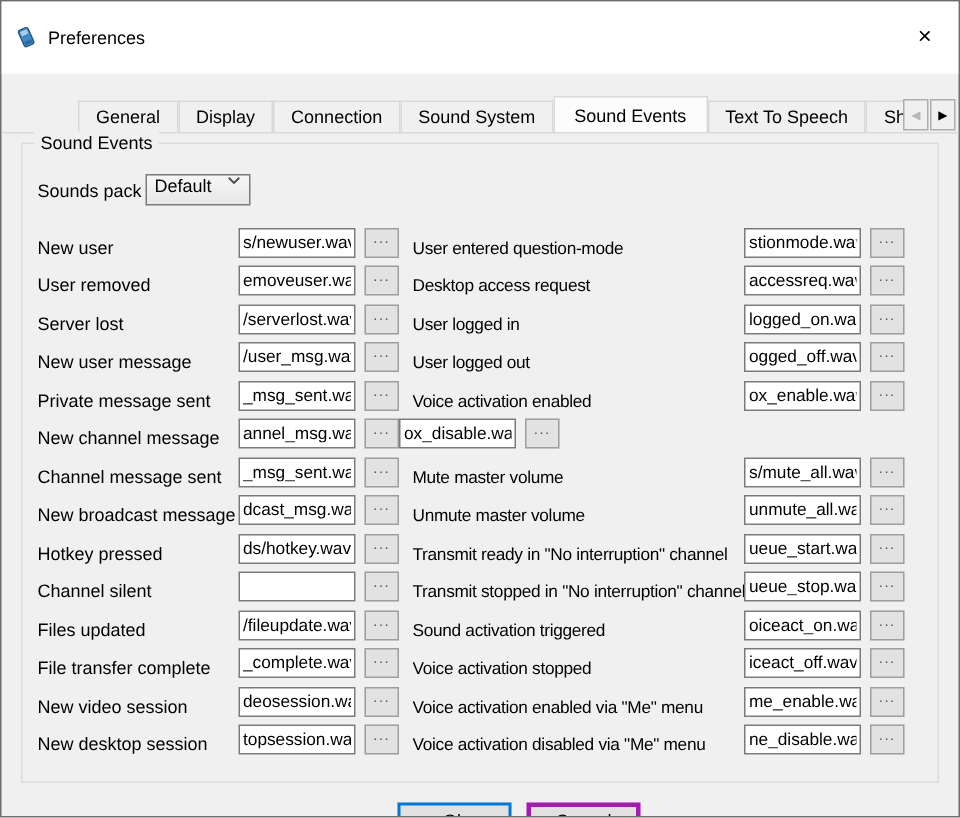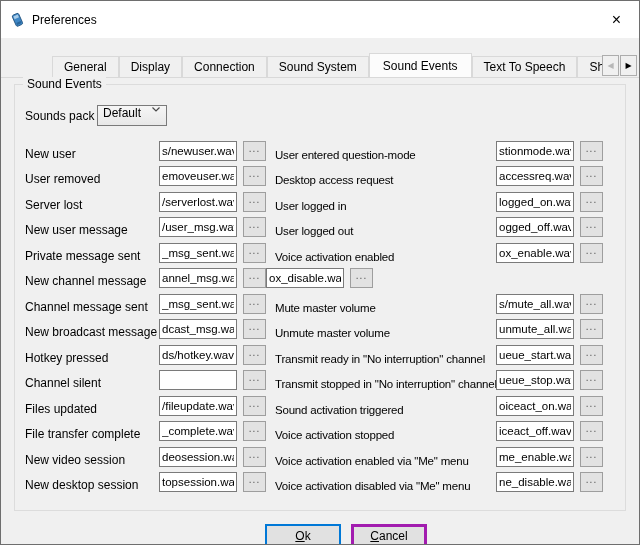--- a/index.html
+++ b/index.html
@@ -3,21 +3,21 @@
 <meta charset="utf-8">
 <style>
   * { margin:0; padding:0; box-sizing:border-box; }
   html,body { width:640px; height:545px; background:#c8c8c8; }
   body { font-family:"Liberation Sans", sans-serif; font-size:12px; color:#000; }
 
   .window { width:640px; height:545px; border:1px solid #6e6e6e; background:#f0f0f0;
             position:relative; overflow:hidden; }
 
   
-  .titlebar { height:37px; background:#ffffff; display:flex; align-items:center; padding-left:8px; }
+  .titlebar { height:48px; background:#ffffff; display:flex; align-items:center; padding-left:8px; }
   .app-icon { width:16px; height:16px; margin-right:7px; flex:none; }
   .title-text { font-size:12px; }
   .close-btn { margin-left:auto; width:45px; height:30px; display:flex; align-items:center;
                justify-content:center; font-size:16px; font-weight:300; color:#000;
                background:transparent; border:none; cursor:default; }
 
   
   .tabstrip { margin-top:13px; position:relative; border-bottom:1px solid #d9d9d9; }
   .tabs { display:flex; align-items:flex-end; padding-left:13px; margin-right:37px;
           height:26px; overflow:hidden; white-space:nowrap;margin-left:38px; }

